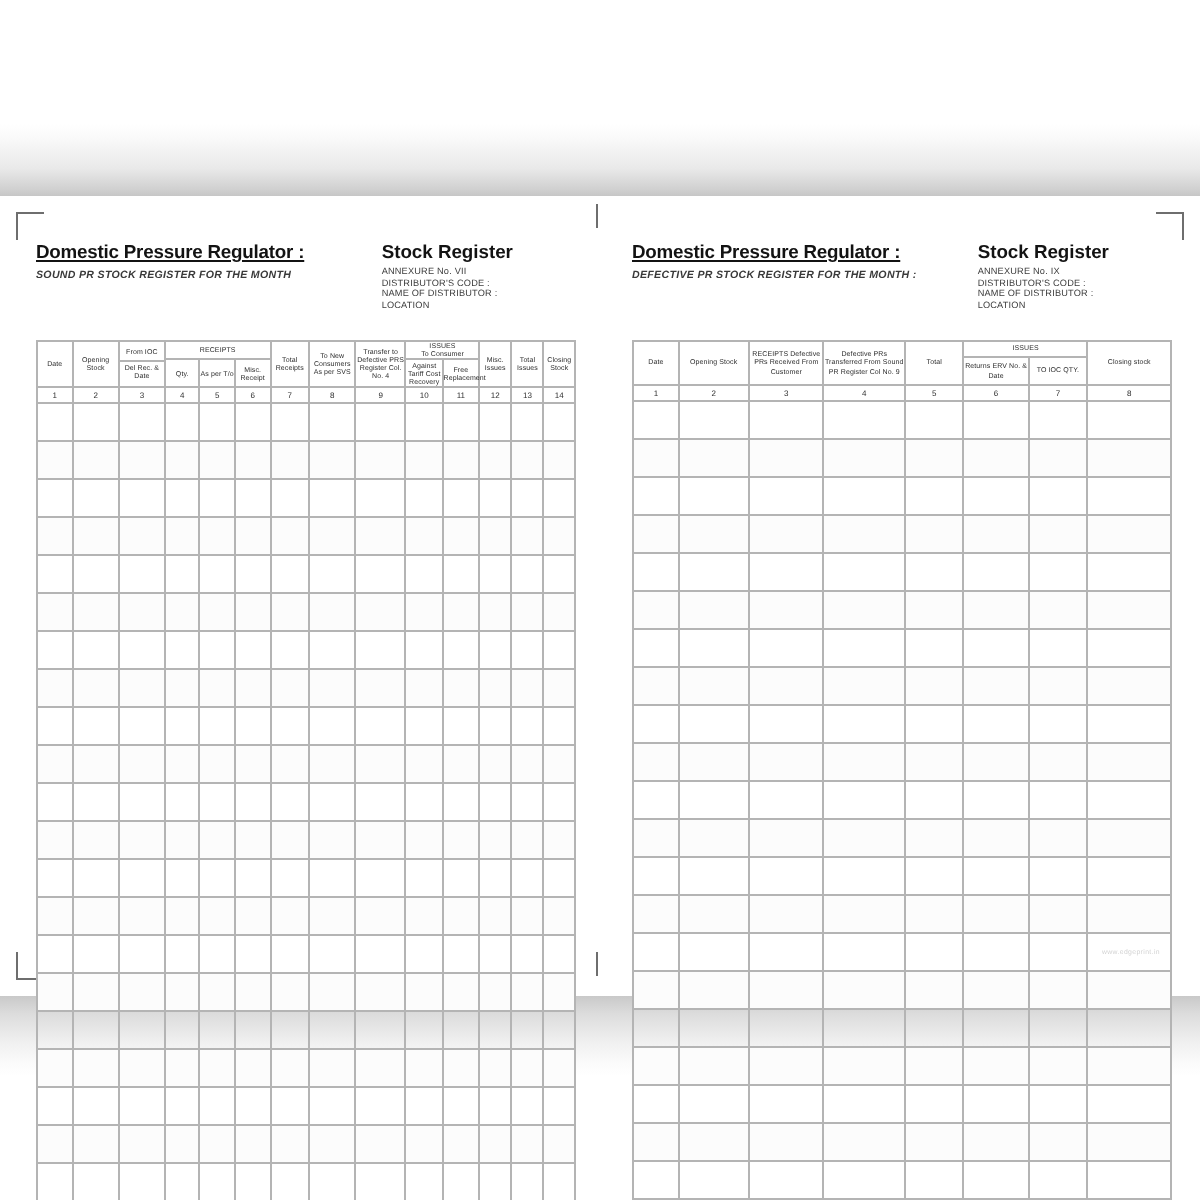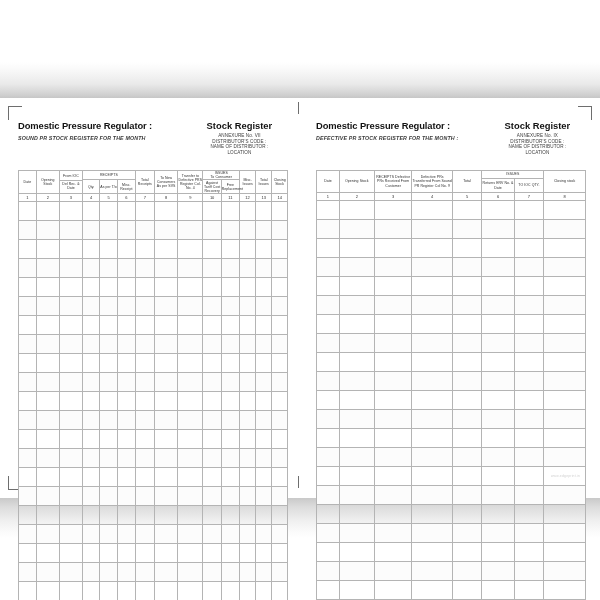--- a/index.html
+++ b/index.html
@@ -31,24 +31,24 @@
   .crop .h{height:1px;}
   .crop .v{width:1px;}
 
   
   .page{position:absolute;top:0;height:400px;}
   .page.left{left:8px;width:286px;}
   .page.right{left:306px;width:286px;}
 
   .hdr{position:absolute;left:10px;top:22px;right:6px;height:48px;}
   .hdr-main{position:absolute;left:0;top:0;width:62%;}
-  .hdr-side{position:absolute;right:0;top:0;width:36%;text-align:center;}
+  .hdr-side{position:absolute;right:0;top:0;width:36%;}
   .t-title{
     font-size:9.4px;font-weight:bold;color:#131313;letter-spacing:-0.1px;
-    white-space:nowrap;line-height:11px;
+    white-space:nowrap;line-height:11px;text-decoration:underline;
   }
   .t-sub{
     font-size:5.3px;font-style:italic;font-weight:bold;color:#3a3a3a;
     letter-spacing:.15px;line-height:8px;margin-top:3px;white-space:nowrap;
   }
   .t-reg{font-size:9.4px;font-weight:bold;color:#131313;line-height:11px;white-space:nowrap;}
   .meta{margin-top:2px;}
   .meta div{font-size:4.6px;color:#3c3c3c;line-height:5.6px;letter-spacing:.1px;white-space:nowrap;}
 
   

